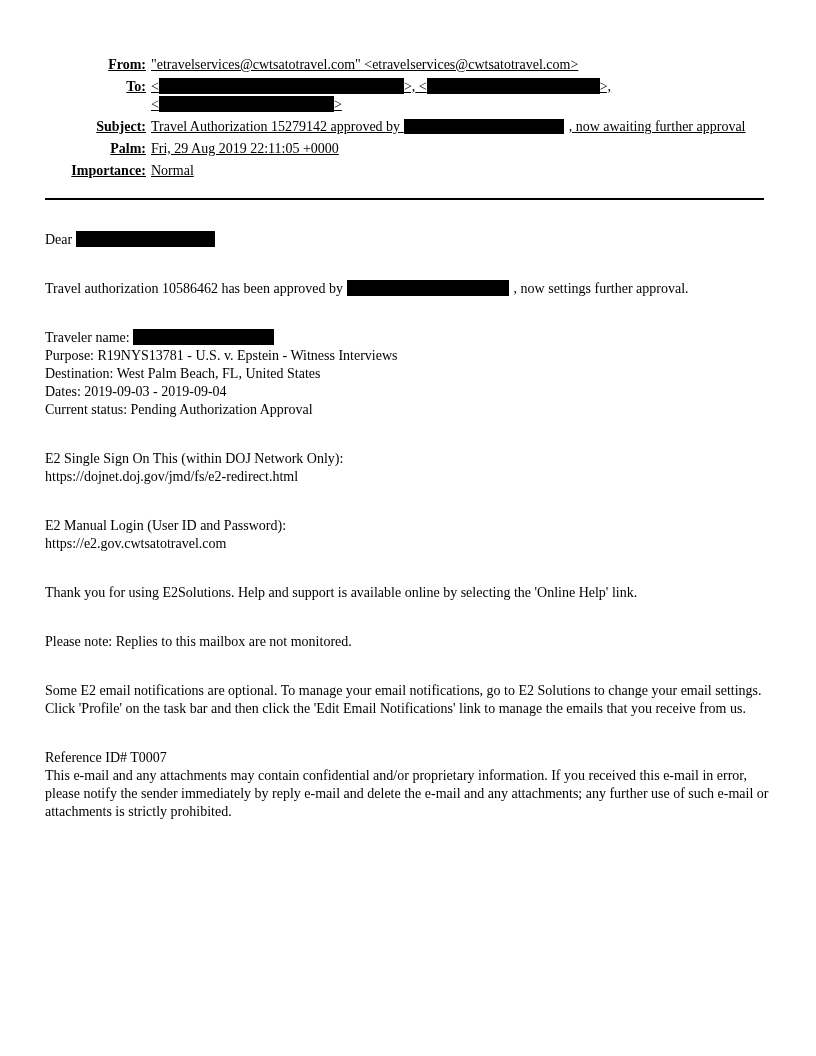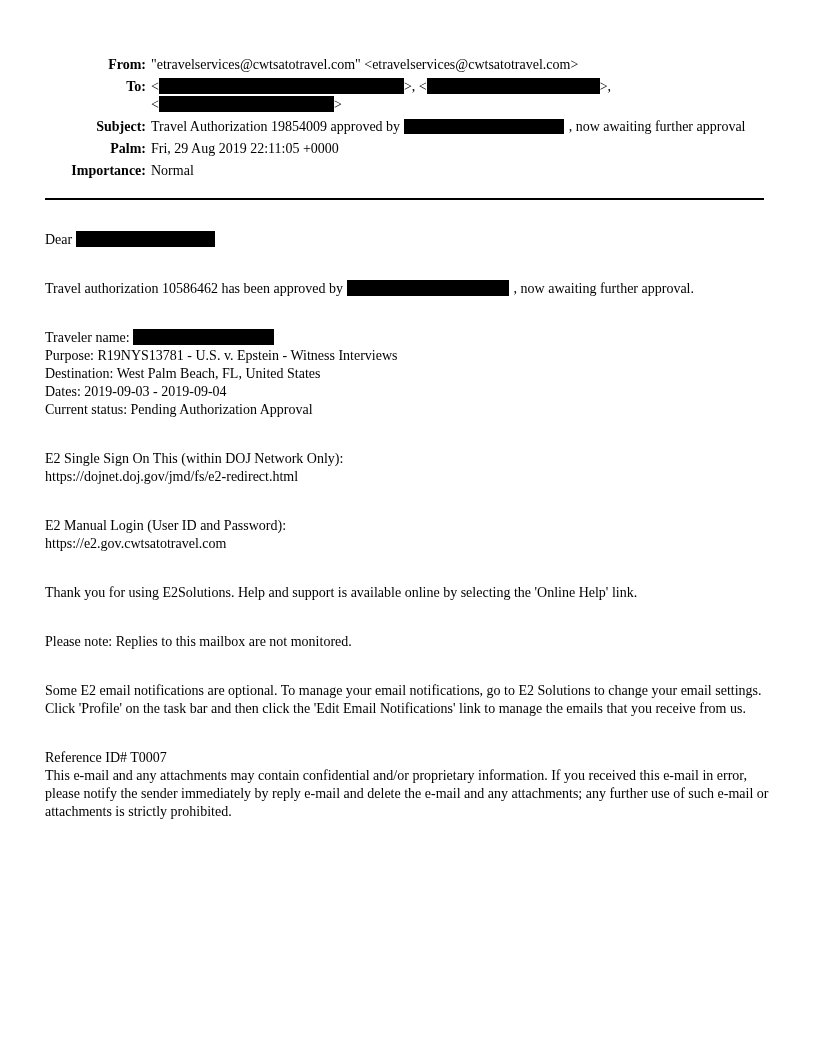--- a/index.html
+++ b/index.html
@@ -12,20 +12,21 @@
     background: #ffffff;
     color: #000000;
     font-family: "Liberation Serif", serif;
     font-size: 14px;
     line-height: 18px;
     overflow: hidden;
   }
   .email-header {
     margin: 54px 46px 12px 43px;
     border-collapse: collapse;
+    text-decoration: underline;
   }
   .email-header td {
     vertical-align: top;
     padding: 2px 0;
     font-size: 14px;
     line-height: 18px;
   }
   .email-header td.label {
     width: 103px;
     text-align: right;
@@ -70,40 +71,40 @@
     <td class="label">From:</td>
     <td class="val">"etravelservices@cwtsatotravel.com" &lt;etravelservices@cwtsatotravel.com&gt;</td>
   </tr>
   <tr>
     <td class="label">To:</td>
     <td class="val"><span>&lt;</span><span class="redact w245"></span><span>&gt;,</span> <span>&lt;</span><span class="redact w173"></span><span>&gt;,</span><br>
     <span>&lt;</span><span class="redact w175"></span><span>&gt;</span></td>
   </tr>
   <tr>
     <td class="label">Subject:</td>
-    <td class="val"><span>Travel Authorization 19854009 approved by</span> <span class="redact w160 subject-bar gap-right"></span><span>, now awaiting further approval</span></td>
+    <td class="val"><span>Travel Authorization 15279142 approved by</span> <span class="redact w160 subject-bar gap-right"></span><span>, now awaiting further approval</span></td>
   </tr>
   <tr>
     <td class="label">Palm:</td>
     <td class="val">Fri, 29 Aug 2019 22:11:05 +0000</td>
   </tr>
   <tr>
     <td class="label">Importance:</td>
     <td class="val">Normal</td>
   </tr>
 </tbody>
   </table>
 
 <hr class="divider">
 
 <div class="email-body">
 
   <div class="para"><span>Dear</span> <span class="redact w139"></span></div>
 
-  <div class="para"><span>Travel authorization 10586462 has been approved by</span> <span class="redact w162 gap-right"></span><span>, now awaiting further approval.</span></div>
+  <div class="para"><span>Travel authorization 10586462 has been approved by</span> <span class="redact w162 gap-right"></span><span>, now settings further approval.</span></div>
 
   <div class="para">
     <div><span>Traveler name:</span> <span class="redact w141"></span></div>
     <div>Purpose: R19NYS13781 - U.S. v. Epstein - Witness Interviews</div>
     <div>Destination: West Palm Beach, FL, United States</div>
     <div>Dates: 2019-09-03 - 2019-09-04</div>
     <div>Current status: Pending Authorization Approval</div>
   </div>
 
   <div class="para">

